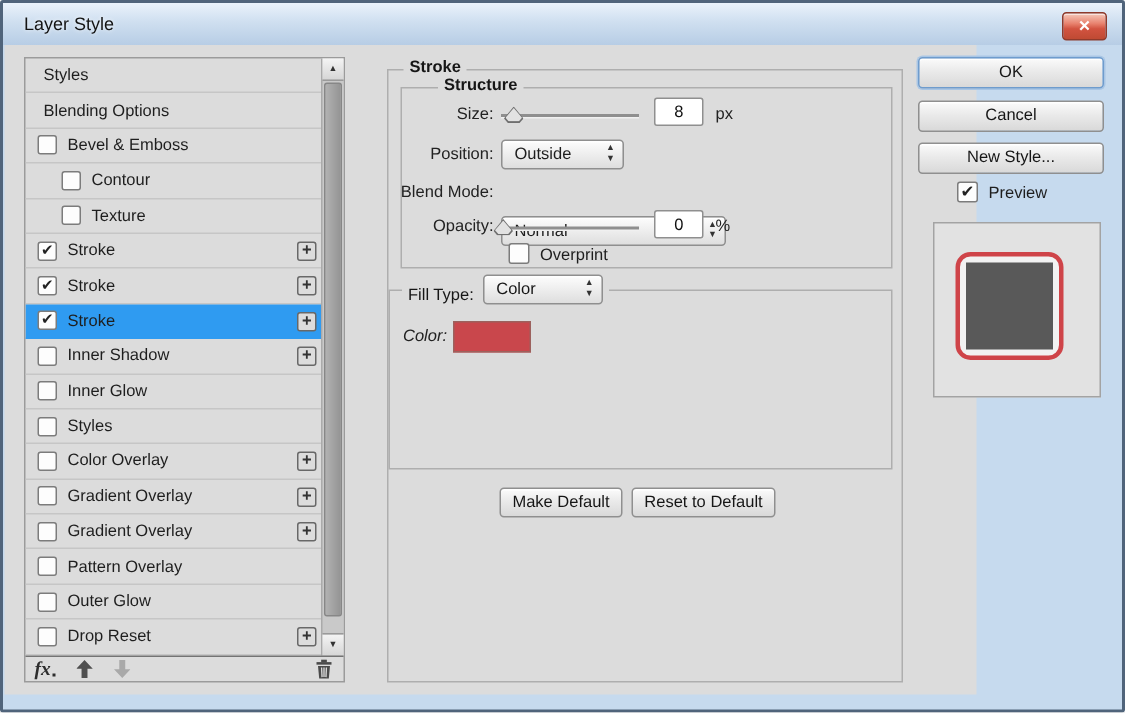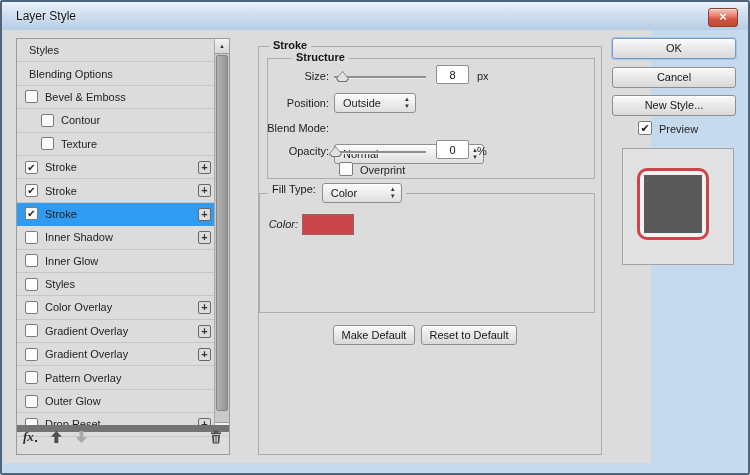--- a/index.html
+++ b/index.html
@@ -69,22 +69,22 @@
     font-size: 6px; line-height: 14px; color: #333;
   }
   .sb-up { top: 0; border-bottom: 1px solid #9a9a9a; }
   .sb-down { bottom: 0; border-top: 1px solid #9a9a9a; }
   .sb-thumb {
     position: absolute; left: 1px; top: 16px; width: 12px; height: calc(100% - 42px);
     background: linear-gradient(90deg, #b2b2b2, #949494); border: 1px solid #878787; border-radius: 2px;
   }
   
   .list-footer {
-    position: absolute; left: 0; bottom: 12px; width: 212px; height: 17px;
-    border-top: 7px solid #737373; display: flex; align-items: center; padding: 0 6px;
+    position: absolute; left: 0; bottom: 0; width: 212px; height: 17px;
+    border-top: 1px solid #737373; display: flex; align-items: center; padding: 0 6px;
   }
   .fx-label { font-family: "Liberation Serif", serif; font-style: italic; font-weight: bold; font-size: 13px; color: #2d2d2d; }
   .fx-dot { width: 2px; height: 2px; background: #2d2d2d; margin: 8px 0 0 1px; }
   .arrow { width: 11px; height: 12px; margin-left: 14px;
     clip-path: polygon(50% 0, 100% 48%, 68% 48%, 68% 100%, 32% 100%, 32% 48%, 0 48%); }
   .arrow.up { background: #4f4f4f; }
   .arrow.down { background: #a9a9a9; transform: rotate(180deg); }
   .trash { margin-left: auto; width: 14px; height: 14px; }
   
   .panel { position: absolute; left: 255px; top: 16px; width: 344px; height: 409px; border: 1px solid #aeaeae; }
@@ -294,21 +294,21 @@
           <span class="slider-thumb" style="left:-5px;"></span>
         </div>
         <input class="num" style="left: 168px; top: 81px;" value="0">
         <span class="unit" style="left:209px; top:86px;">%</span>
 
         <span class="checkbox" style="left:71px; top:103px;"><i></i></span>
         <span style="position:absolute; left:92px; top:105px;">Overprint</span>
       </div>
 
       <div class="fieldset fs-fill">
-        <div class="legend" style="left:8px; top:-11px; display:flex; align-items:flex-start; gap:6px; font-weight:normal;">
+        <div class="legend" style="left:8px; top:-11px; display:flex; align-items:flex-end; gap:6px; font-weight:normal;">
           <span>Fill Type:</span>
           <div class="dropdown" style="position:relative; width:80px;">
             <span>Color</span>
             <span class="spin">
                 <i>▲</i>
                 <i>▼</i>
               </span>
           </div>
         </div>
         <span class="flabel" style="left:-4px; top:24px; width:42px;font-style:italic;">Color:</span>

